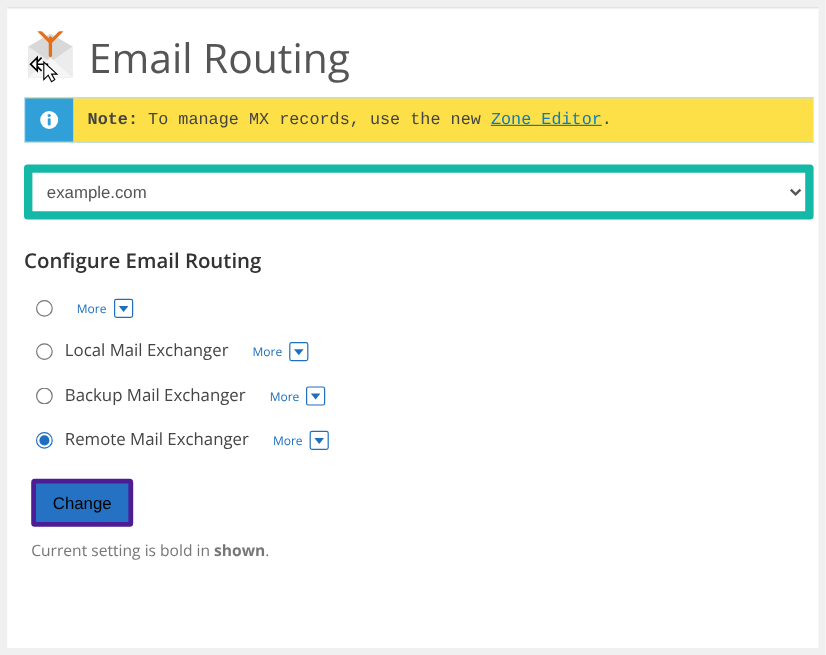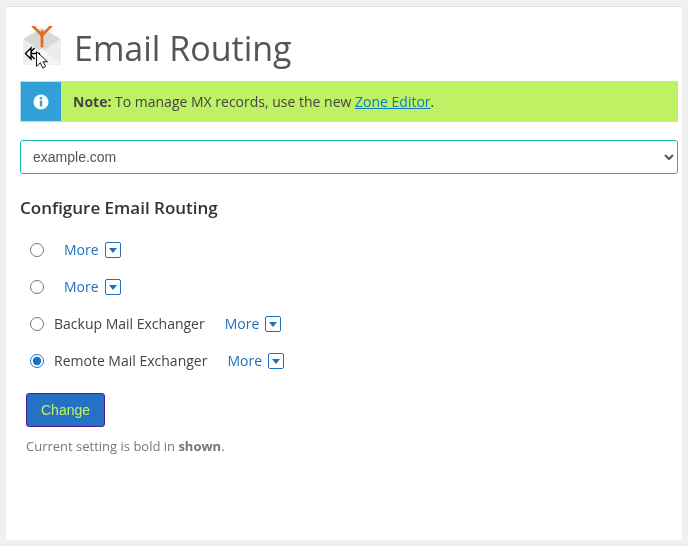--- a/index.html
+++ b/index.html
@@ -41,22 +41,23 @@
   a.link {
     color: #0a7cbf;
     text-decoration: underline;
   }
   .alert {
     display: flex;
     align-items: center;
     border-top: 1px solid #b6dff0;
     border-bottom: 1px solid #b6dff0;
     border-left: 1px solid #b6dff0;
-    background: #bef264;
+    background: #fde047;
     margin: 0 0 18px 0;
+    font-family: Liberation Mono, monospace;
   }
   .alert-icon-box {
     width: 40px;
     min-width: 40px;
     align-self: stretch;
     background: #31a0d8;
     display: flex;
     align-items: center;
     justify-content: center;
   }
@@ -72,21 +73,21 @@
     color: #333;
     margin: 0 0 6px 0;
   }
   .select-wrap {
     margin: 0 0 22px 0;
   }
   select.domain-select {
     width: 100%;
     padding: 7px 8px;
     font-size: 14px;
-    border: 1px solid #14b8a6;
+    border: 7px solid #14b8a6;
     border-radius: 3px;
     background: #fff;
     color: #555;
   }
   .radio-list {
     margin: 12px 0 8px 10px;
   }
   .radio-row {
     display: flex;
     align-items: center;
@@ -104,36 +105,36 @@
   .radio-label { }
   .radio-label .bold { font-weight: 700; }
   .rec { font-weight: 400; }
   .more-link {
     display: inline-flex;
     align-items: center;
     gap: 6px;
     color: #1e6fc0;
     text-decoration: none;
     margin-left: 10px;
-    font-size: 14px;
+    font-size: 10px;
   }
   .chev-box {
     width: 16px;
     height: 16px;
     border: 1.5px solid #1e6fc0;
     display: inline-flex;
     align-items: center;
     justify-content: center;
     border-radius: 2px;
   }
   .chev-box svg { display: block; }
   .btn-primary {
     background: #2572c4;
-    color: #bef264;
-    border: 1px solid #4c1d95;
+    color: #000000;
+    border: 4px solid #4c1d95;
     border-radius: 3px;
     padding: 8px 14px;
     font-size: 14px;
     cursor: pointer;
     margin: 6px 0 4px 6px;
   }
   .footnote {
     color: #777;
     font-size: 13px;
     margin: 6px 0 0 6px;
@@ -202,20 +203,21 @@
             <span>More</span>
             <span class="chev-box">
               <svg width="10" height="10" viewBox="0 0 10 10">
                 <polygon points="1,3 9,3 5,8" fill="#1e6fc0"></polygon>
               </svg>
             </span>
           </a>
         </div>
         <div class="radio-row">
           <input type="radio" name="routing" style="">
+          <span class="radio-label">Local Mail Exchanger</span>
           <a href="#" class="more-link">
             <span>More</span>
             <span class="chev-box">
               <svg width="10" height="10" viewBox="0 0 10 10">
                 <polygon points="1,3 9,3 5,8" fill="#1e6fc0"></polygon>
               </svg>
             </span>
           </a>
         </div>
         <div class="radio-row">

